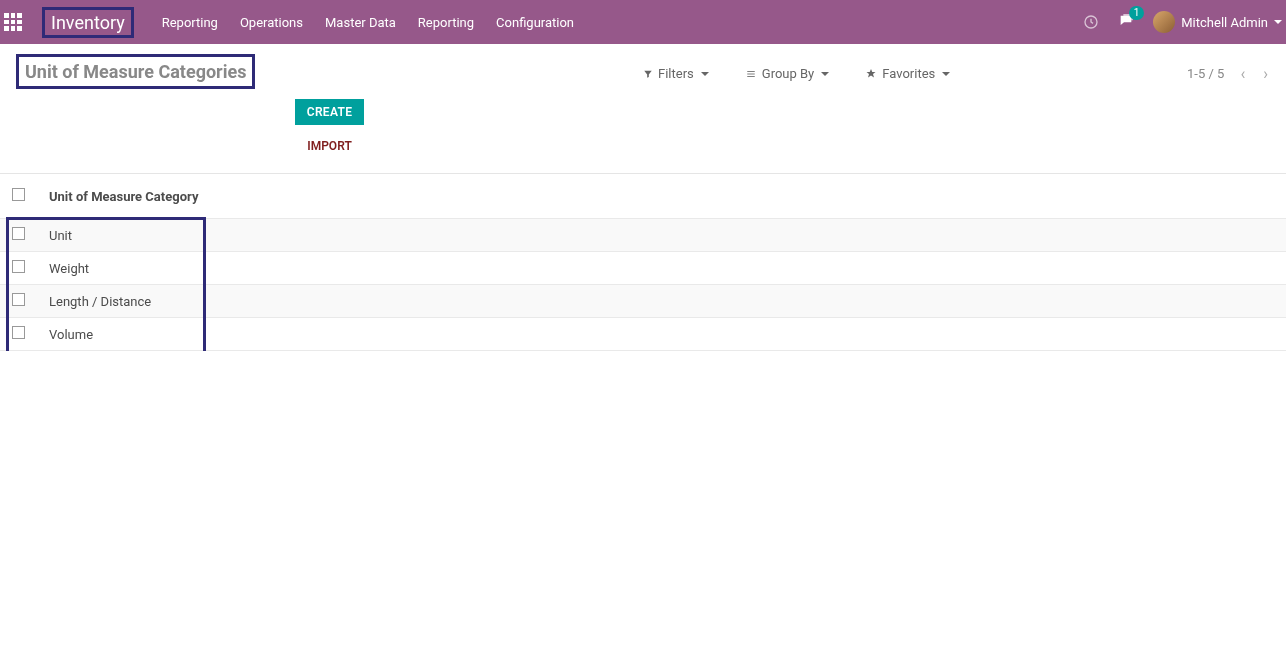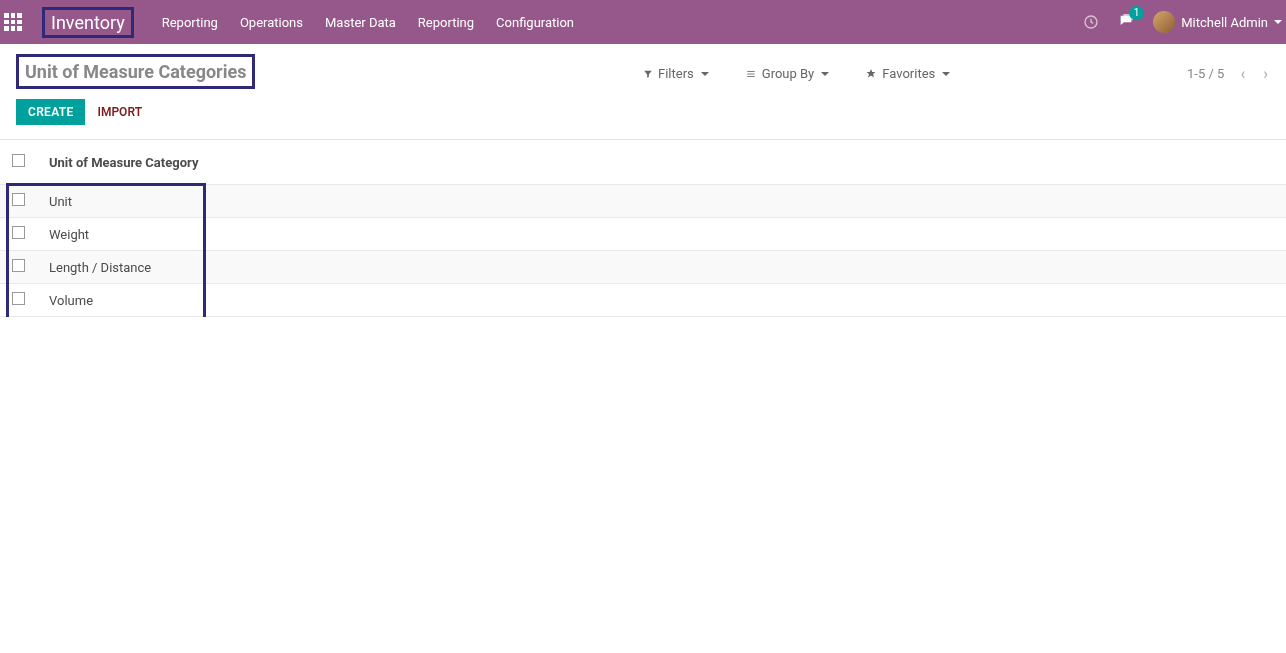--- a/index.html
+++ b/index.html
@@ -14,21 +14,21 @@
 .clock-icon svg, .chat-ico svg { display:block; }
 .chat-wrap { position: relative; cursor: pointer; }
 .chat-badge { position: absolute; top: -7px; right: -9px; background: #00a09d; color:#fff; border-radius: 10px; font-size: 10px; padding: 1px 5px; line-height: 1.2; }
 .user { display:flex; align-items:center; gap:6px; cursor:pointer; }
 .avatar { width:22px; height:22px; border-radius:50%; background: linear-gradient(135deg,#d9a76b,#8b5e34); }
 .caret { width:0;height:0;border-left:4px solid transparent;border-right:4px solid transparent;border-top:4px solid #fff; }
 .control-panel { padding: 10px 16px 0 16px; display:flex; flex-wrap:wrap; }
 .cp-left { width:50%; }
 .cp-right { width:50%; display:flex; flex-direction:column; }
 .breadcrumb-title { font-size:18px; color:#888; font-weight:700; padding:4px 6px; border:3px solid #2e2a77; display:inline-block; margin-bottom:8px; }
-.btn-row { display:flex; gap:8px; align-items:center; margin-top:2px; margin-bottom:10px; }
+.btn-row { display:flex; gap:8px; align-items:center; margin-top:2px; margin-bottom:10px;flex-direction:column; }
 .btn-create { background:#00a09d; color:#fff; border:none; padding:6px 12px; font-size:12px; font-weight:600; cursor:pointer; letter-spacing:.3px; }
 .btn-import { background:transparent; border:none; color:#7f1d1d; font-size:12px; font-weight:600; cursor:pointer; padding:6px 4px; }
 .search-row { display:flex; align-items:center; border-bottom:1px solid #aaa; padding-bottom:2px; }
 .search-input { flex:1; border:none; outline:none; font-size:13px; padding:4px 2px; color:#666; background:transparent; }
 .search-input::placeholder { color:#999; font-style:italic; }
 .mag { cursor:pointer; color:#666; }
 .toolbar-row { display:flex; align-items:center; gap:36px; margin-top:10px; color:#666; }
 .tool-item { display:flex; align-items:center; gap:5px; cursor:pointer; font-size:13px; }
 .tool-caret { width:0;height:0;border-left:4px solid transparent;border-right:4px solid transparent;border-top:4px solid #666; margin-left:2px;}
 .pager-area { margin-left:auto; display:flex; align-items:center; gap:14px; color:#888; }

